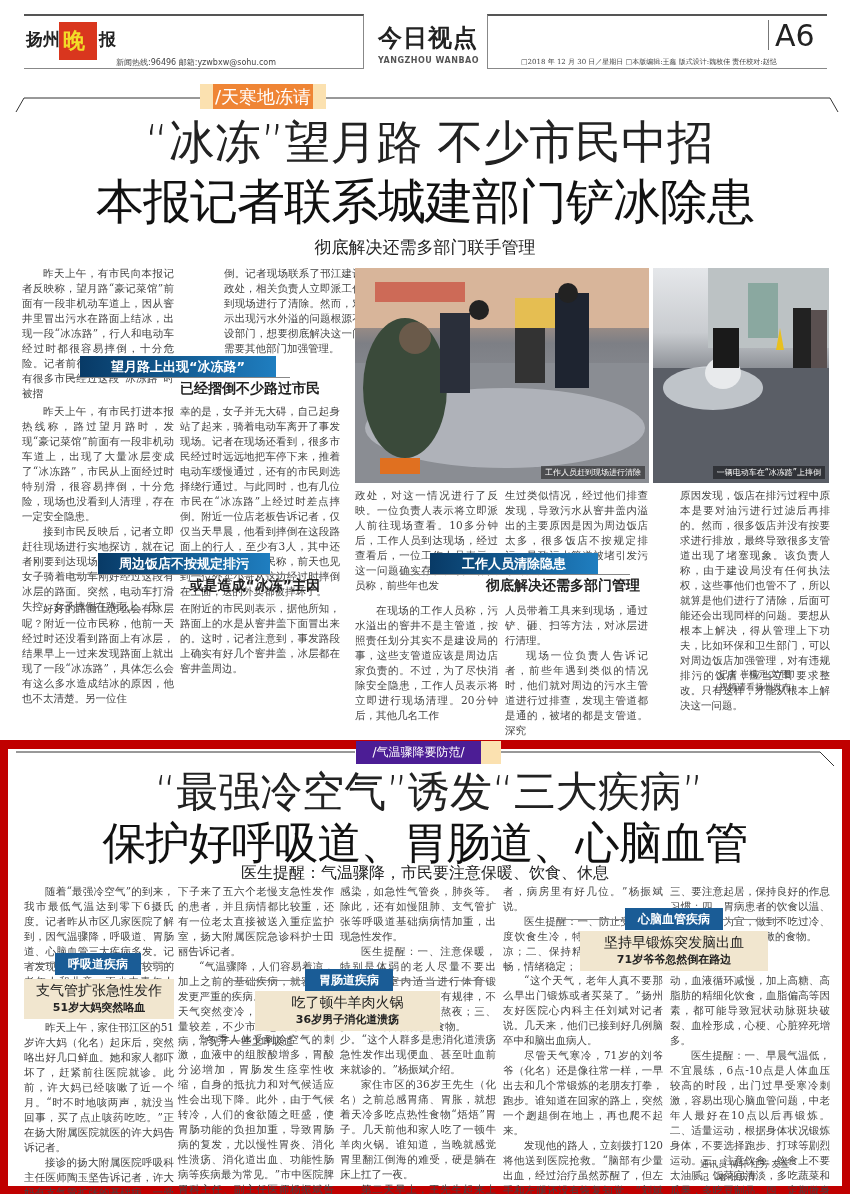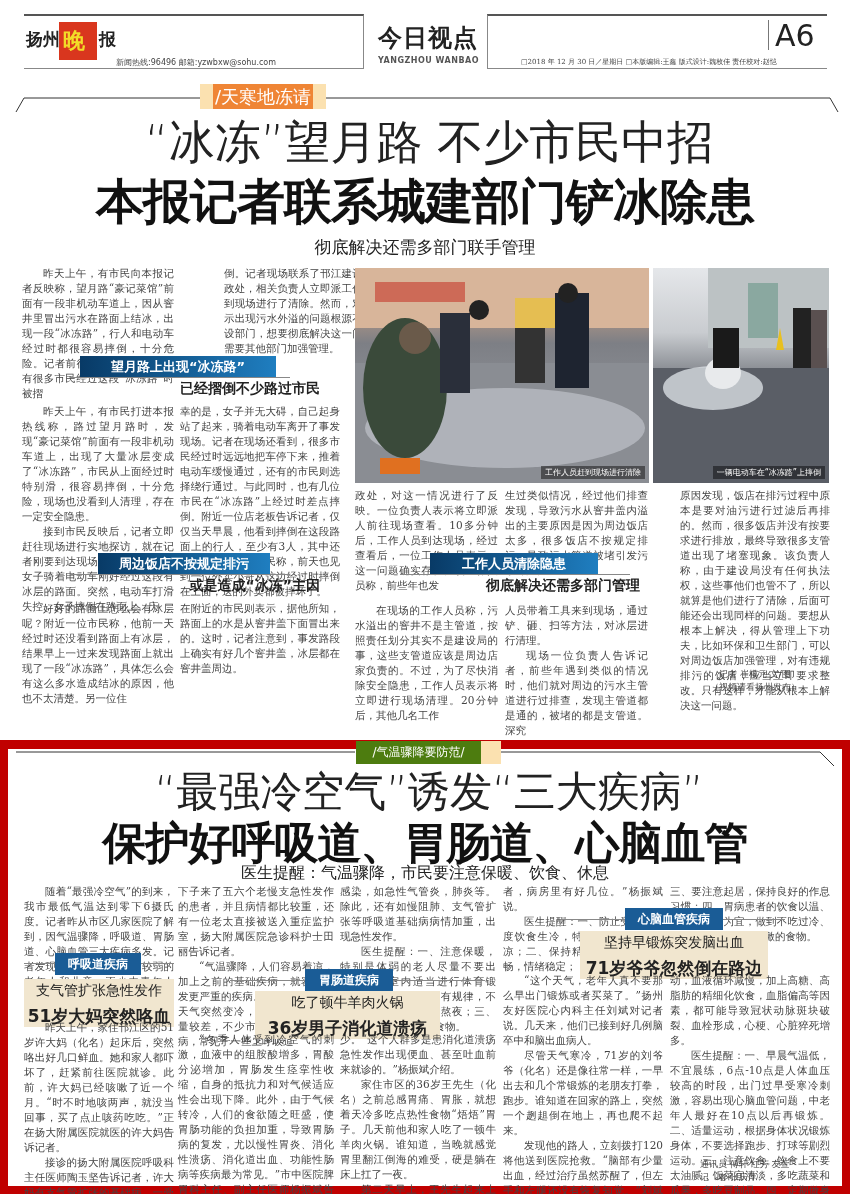--- a/index.html
+++ b/index.html
@@ -19,38 +19,38 @@
 .hotline{left:116px;top:57px;font-size:8px;color:#444;}
 .section-title{left:378px;top:22px;font-size:24px;font-weight:bold;color:#222;letter-spacing:1px;}
 .section-sub{left:378px;top:56px;font-size:8px;font-weight:bold;color:#555;letter-spacing:0.5px;}
 .info-box{left:487px;top:14px;width:340px;height:55px;border-top:2px solid #555;border-bottom:1px solid #888;border-left:1px solid #888;}
 .page-num{left:775px;top:18px;font-size:30px;color:#222;font-family:"DejaVu Sans",sans-serif;}
 .vdiv{left:768px;top:20px;width:1px;height:30px;background:#777;}
 .dateline{left:521px;top:57px;font-size:7px;color:#444;}
 .kicker{left:200px;top:84px;width:126px;height:25px;background:#fbe1b0;}
 .kicker .inner{position:absolute;left:13px;top:0;width:100px;height:25px;background:#ef8535;color:#fff;font-size:18px;text-align:center;line-height:25px;}
 .head-thin{left:0;width:850px;text-align:center;font-family:"DejaVu Sans",sans-serif;font-weight:200;color:#222;padding-left:8px;}
-.head-bold{left:0;width:850px;text-align:center;font-family:"DejaVu Sans",sans-serif;font-weight:700;color:#111;letter-spacing:-1px;}
+.head-bold{left:0;width:850px;text-align:center;font-family:"DejaVu Sans",sans-serif;font-weight:400;color:#111;letter-spacing:-1px;}
 .deck{left:0;width:850px;text-align:center;font-family:"DejaVu Sans",sans-serif;color:#222;}
 .col{font-size:10.5px;line-height:15px;color:#444;text-align:justify;}
 .col p{text-indent:2em;}
 .sub-banner{height:22px;line-height:22px;color:#fff;font-weight:bold;font-family:"DejaVu Sans",sans-serif;font-size:13px;text-align:center;background:linear-gradient(90deg,#083a66,#1f7ec0);}
 .sub-rule{height:1px;background:#888;}
 .sub-sub{font-family:"DejaVu Sans",sans-serif;font-weight:bold;font-size:14px;color:#222;text-align:right;}
 .photo{overflow:hidden;}
 .caption{position:absolute;right:4px;bottom:4px;font-size:8px;color:#fff;background:rgba(0,0,0,0.45);padding:1px 4px;font-family:"DejaVu Sans",sans-serif;}
 .byline{font-size:9px;color:#444;text-align:center;line-height:13px;}
 
 .redframe{left:0;top:740px;width:850px;height:454px;border:8px solid #c00000;border-top:9px solid #c00000;}
 .kicker2{left:356px;top:741px;width:145px;height:23px;background:#fbe1b0;}
-.kicker2 .inner{position:absolute;left:0;top:0;width:125px;height:23px;background:#4d7c0f;color:#fff;font-size:12px;text-align:center;line-height:23px;font-family:"DejaVu Sans",sans-serif;}
+.kicker2 .inner{position:absolute;left:0;top:0;width:125px;height:23px;background:#4c1d95;color:#fff;font-size:12px;text-align:center;line-height:23px;font-family:"DejaVu Sans",sans-serif;}
 .tag{height:22px;line-height:22px;background:#1a5c96;color:#fff;font-weight:bold;font-family:"DejaVu Sans",sans-serif;font-size:12px;text-align:center;}
 .beige{background:#f1e6cf;text-align:center;font-family:"DejaVu Sans",sans-serif;color:#222;line-height:18px;padding:2px 0;}
 .beige .a{font-size:14px;}
-.beige .b{font-size:17px;font-weight:bold;margin-top:8px;}
+.beige .b{font-size:11px;font-weight:bold;}
 </style>
 </head>
 <body>
 
 <div class="abs masthead-box"></div>
 <div class="abs logo">
   <div class="red"></div>
   <span class="c1">扬</span>
   <span class="c2">州</span>
   <span class="c3">晚</span>

